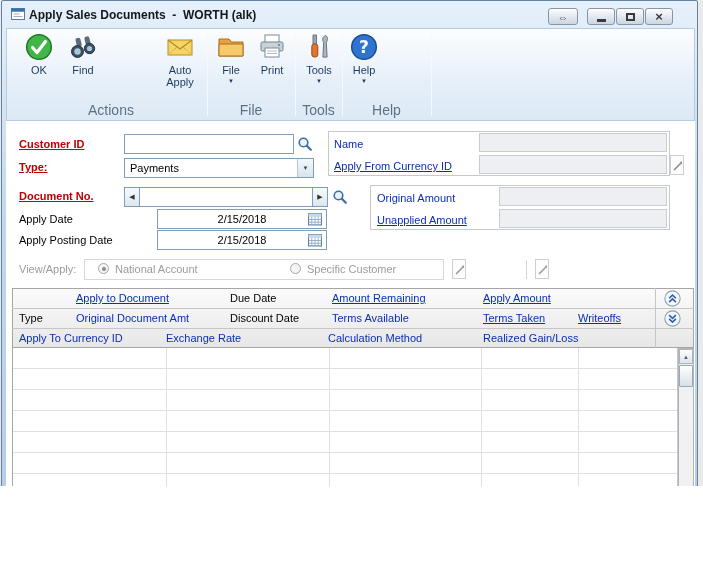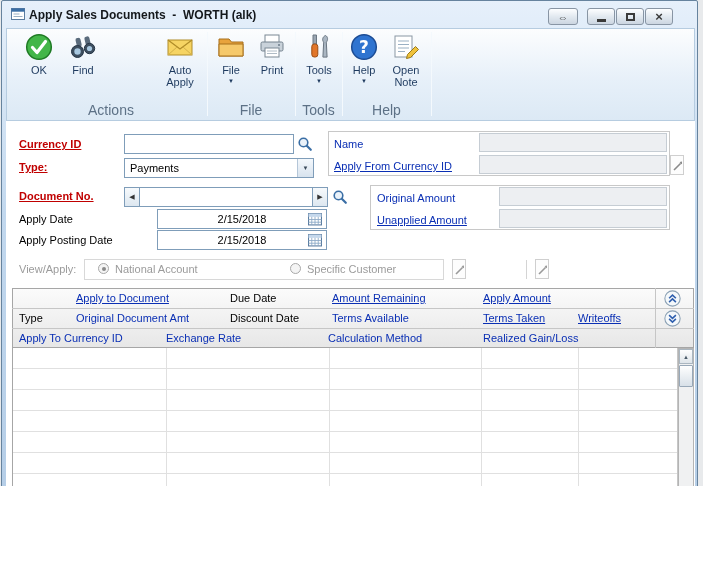--- a/index.html
+++ b/index.html
@@ -158,38 +158,30 @@
   </div>
   <div class="tsep" style="left:340px;"></div>
   <div class="tbtn" style="left:343px;width:38px;">
     <span class="tico"><svg width="30" height="30" viewBox="0 0 30 30">
             <circle cx="15" cy="15" r="12.3" fill="#2f74d0" stroke="#1c4c94" stroke-width="1.5"></circle>
             <text x="15" y="21" font-size="17" font-weight="bold" fill="#fff" text-anchor="middle" font-family="DejaVu Sans, sans-serif">?</text>
           </svg></span>
     <span class="tlabel">Help</span>
     <span class="tdrop">▼</span>
   </div>
-  <div class="tbtn" style="left:381px;width:46px;">
-    <span class="tico"><svg width="30" height="30" viewBox="0 0 30 30">
-            <rect x="4" y="4" width="17" height="21" fill="#fff" stroke="#8a97a4"></rect>
-            <path d="M7 9h11M7 12.5h11M7 16h11M7 19.5h7" stroke="#9ab0c4" stroke-width="1.2"></path>
-            <path d="M16.5 22.5l8-8 3 3-8 8-4 1z" fill="#f0c23c" stroke="#9a7a1a"></path>
-          </svg></span>
-    <span class="tlabel">Open Note</span>
-  </div>
   <div class="tsep" style="left:429px;"></div>
 
   <div class="tgroup" style="left:14px;width:190px;">Actions</div>
   <div class="tgroup" style="left:206px;width:86px;">File</div>
   <div class="tgroup" style="left:294px;width:45px;">Tools</div>
   <div class="tgroup" style="left:341px;width:87px;">Help</div>
 
   <div class="main-bg"></div>
 
-  <span class="req" style="left:17px;top:137px;">Currency ID</span>
+  <span class="req" style="left:17px;top:137px;">Customer ID</span>
   <input class="input" style="left: 122px; top: 133px; width: 170px; height: 20px;" value="">
   <span class="abs" style="left:295px;top:135px;width:16px;height:16px;cursor:pointer;">
     <svg width="16" height="16" viewBox="0 0 16 16">
           <circle cx="6.5" cy="6.5" r="4.3" fill="#eaf2fa" stroke="#3a6ea5" stroke-width="1.6"></circle>
           <line x1="9.8" y1="9.8" x2="13.8" y2="13.8" stroke="#3a6ea5" stroke-width="2.2" stroke-linecap="round"></line>
         </svg>
   </span>
 
   <div class="gbox" style="left:326px;top:130px;width:342px;height:45px;"></div>
   <span class="blue" style="left:332px;top:137px;">Name</span>

